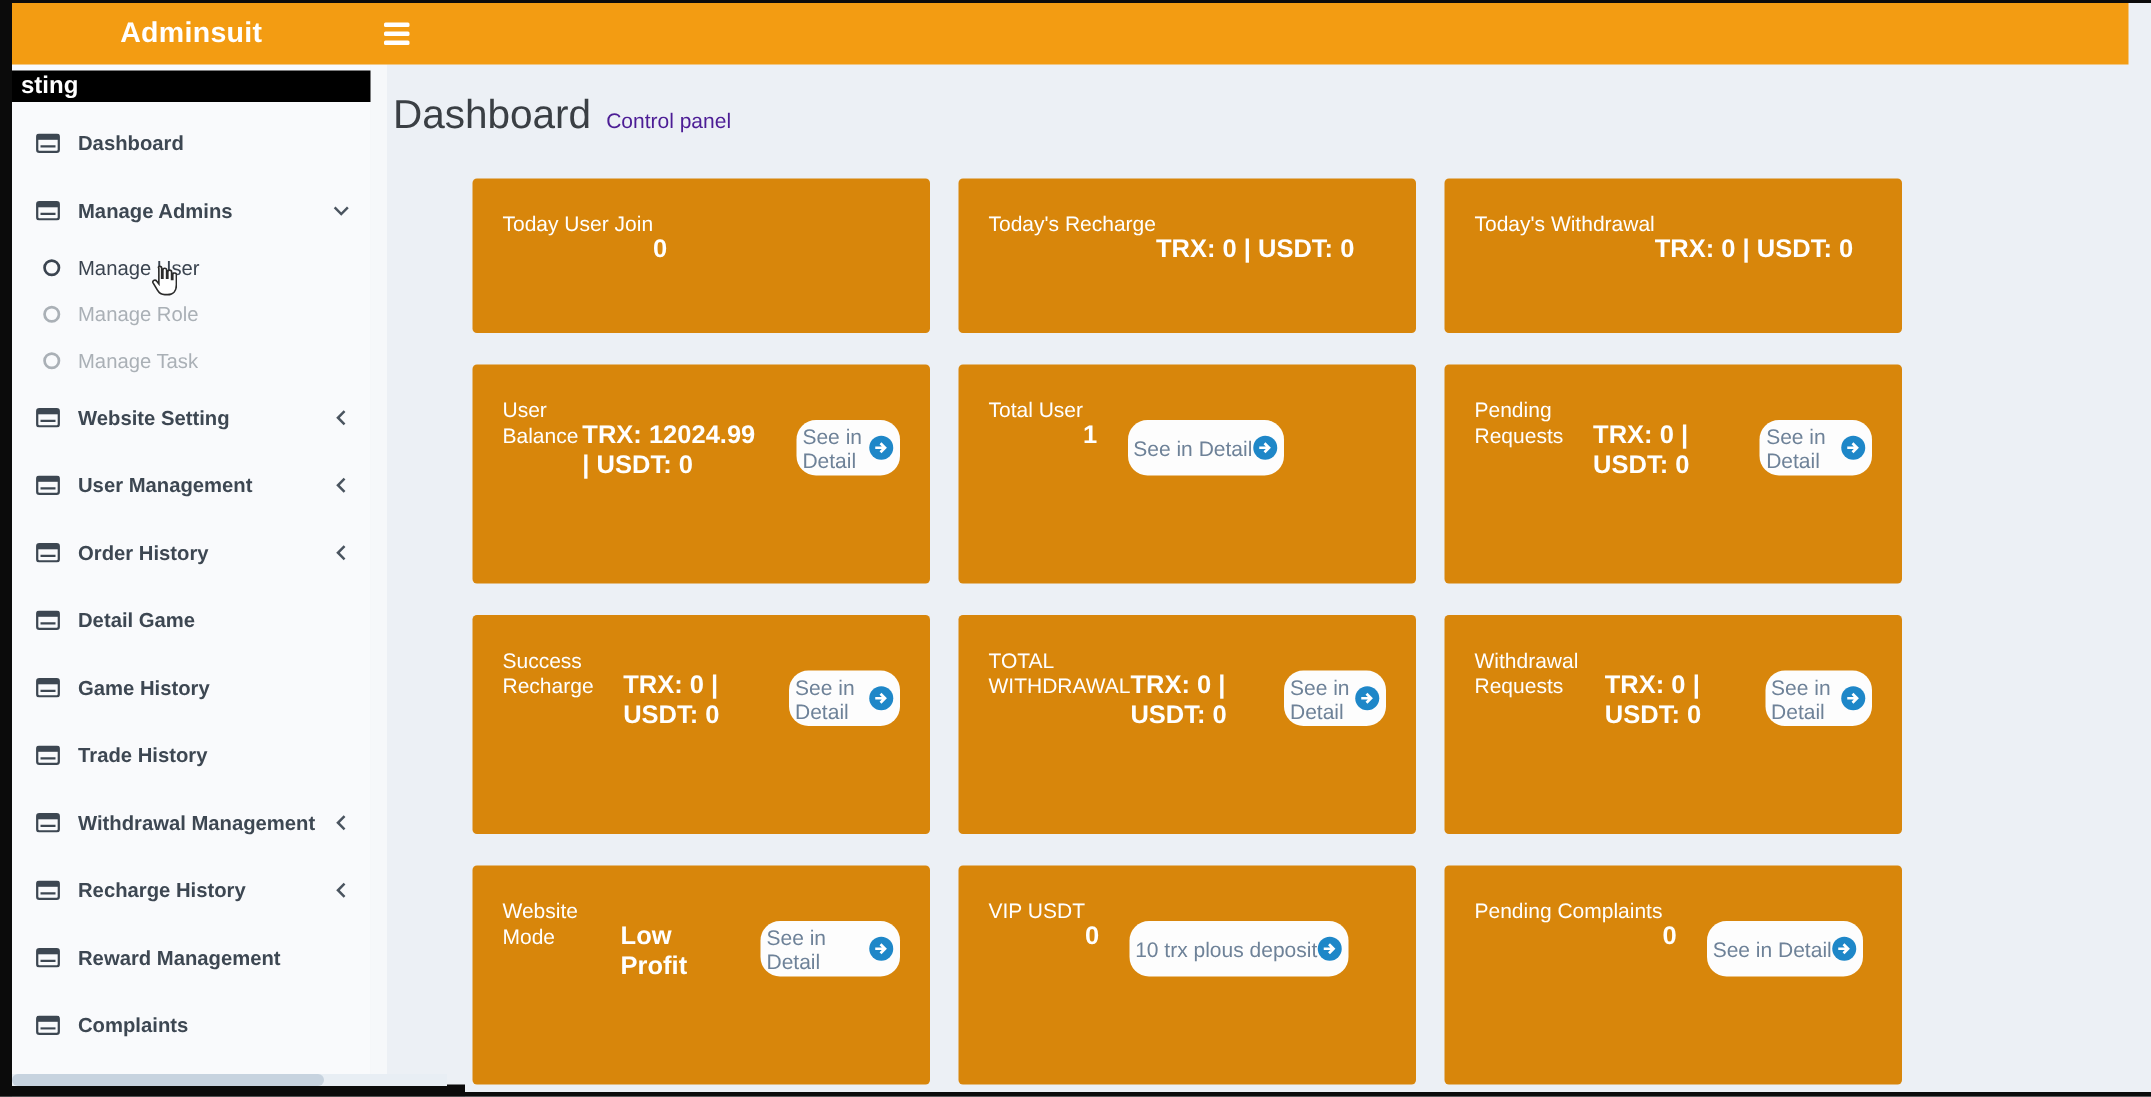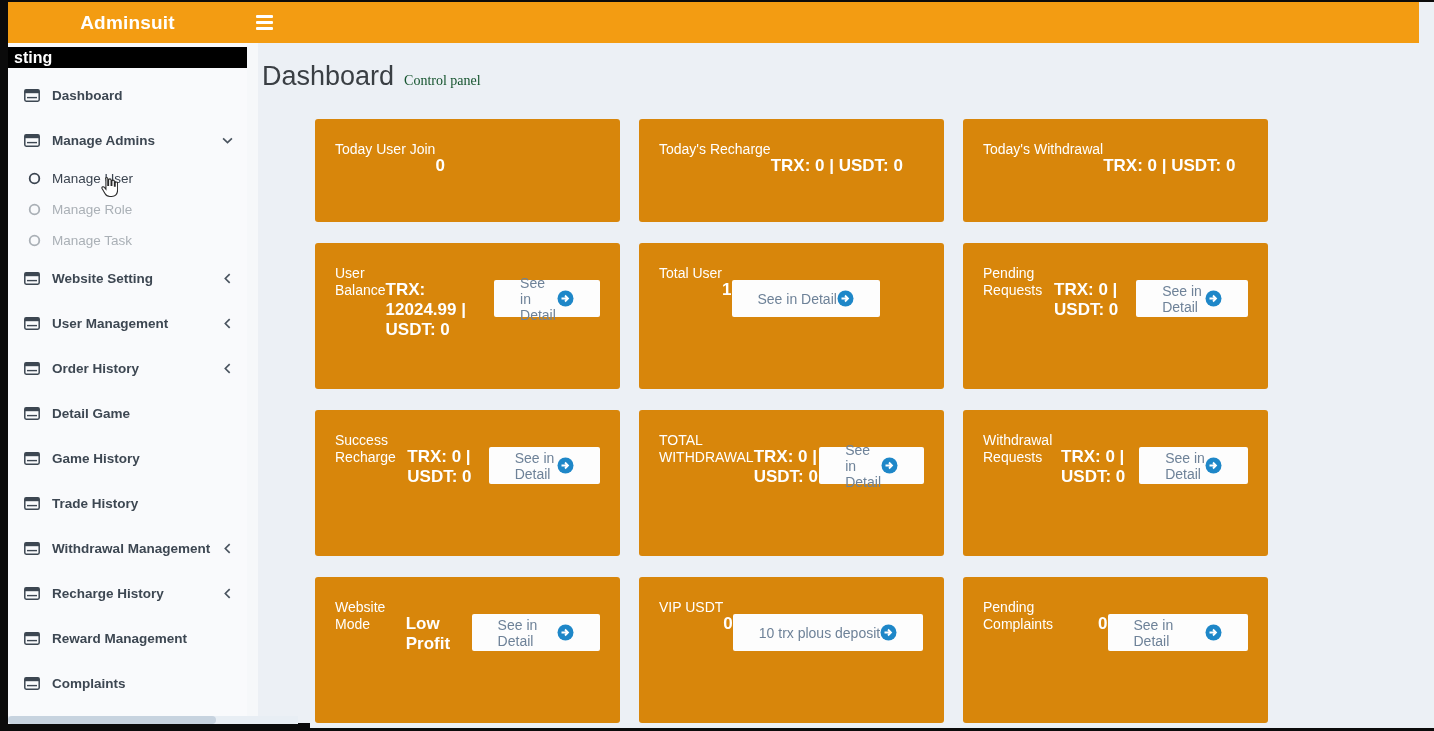--- a/index.html
+++ b/index.html
@@ -38,30 +38,30 @@
   .sub-label{margin-left:9px;font-size:13.5px;white-space:nowrap;}
 
   
   .h-scrollbar{position:absolute;left:8px;bottom:7px;width:290px;height:8px;background:#e8eef4;z-index:59;}
   .h-scrollbar .thumb{position:absolute;left:0;top:0;height:8px;width:208px;background:#c7d3df;border-radius:4px;cursor:pointer;}
 
   
   .main{position:absolute;left:247px;top:43px;right:0;bottom:3px;background:#ecf0f5;overflow:hidden;}
   .content-header{padding:18px 15px 0 15px;display:flex;align-items:baseline;}
   .page-title{font-size:27px;font-weight:500;color:#3a3f44;}
-  .page-subtitle{margin-left:10px;font-size:14px;color:#14532d;font-family:Liberation Serif, serif;}
+  .page-subtitle{margin-left:10px;font-size:14px;color:#4c1d95;}
 
   .grid{margin:27px 0 0 68px;display:grid;grid-template-columns:repeat(3,305px);
         grid-template-rows:103px 146px 146px 146px;gap:21px 19px;}
   .card{background:#d8860b;border-radius:3px;color:#fff;padding:22px 20px 20px 20px;box-sizing:border-box;
         display:flex;}
   .card-title{font-size:14px;line-height:17px;}
   .card-value{font-size:17px;font-weight:bold;margin-top:15px;line-height:20px;}
-  .card-btn{margin-top:15px;height:37px;background:#fdfdfd;border-radius:2px;display:flex;align-items:center;
-            justify-content:space-between;padding:0 26px;cursor:pointer;}
+  .card-btn{margin-top:15px;height:37px;background:#fdfdfd;border-radius:13px;display:flex;align-items:center;
+            justify-content:space-between;padding:0 4px;cursor:pointer;margin-left:20px;}
   .btn-label{font-size:14px;color:#6e8298;}
   .btn-arrow{display:flex;align-items:center;}
 
   
   .cursor{position:absolute;left:99px;top:176px;z-index:80;pointer-events:none;}
 </style>
 </head>
 <body>
 
 <div id="stage">

